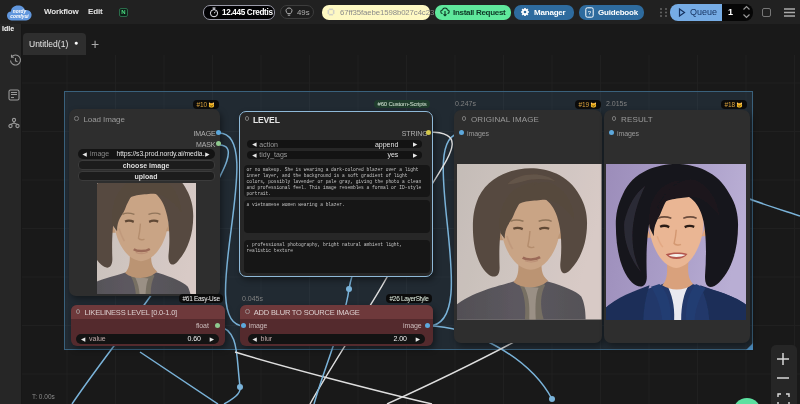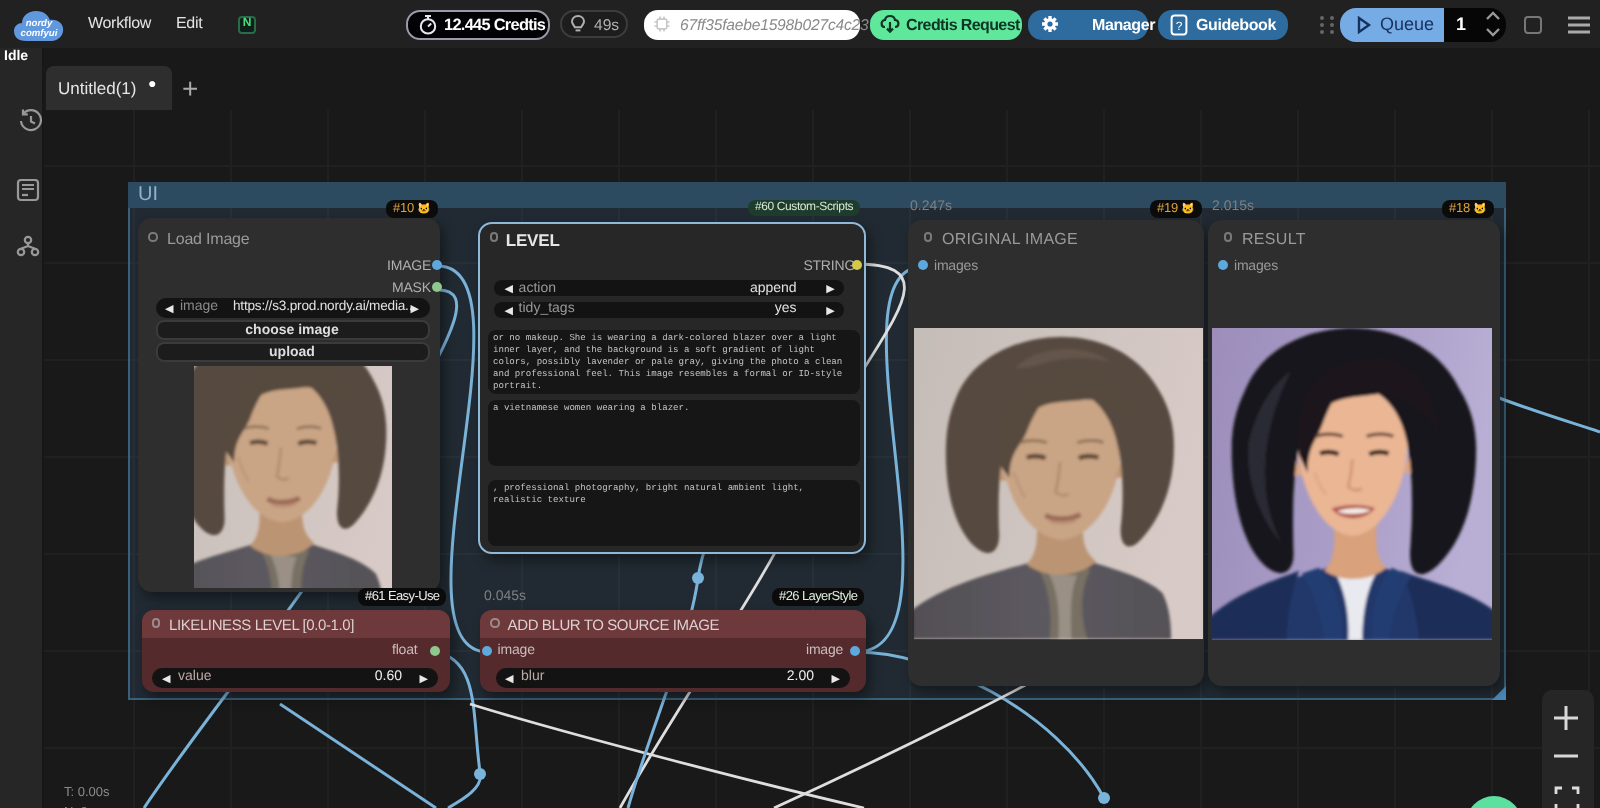--- a/index.html
+++ b/index.html
@@ -1,21 +1,21 @@
 <!DOCTYPE html>
 <html><head>
 <meta charset="utf-8">
 <style>
   * { margin:0; padding:0; box-sizing:border-box; }
   html,body { width:800px; height:404px; overflow:hidden; background:#191919; }
   body { font-family:"Liberation Sans", sans-serif; }
   #root { position:relative; width:800px; height:404px; overflow:hidden; background:#191919; }
   .abs { position:absolute; }
   #topbar { left:0; top:0; width:800px; height:24px; background:#212121; }
-  .menuitem { position:absolute; top:7px; color:#e4e4e4; font-size:8px; font-weight:normal; letter-spacing:-0.15px; }
+  .menuitem { position:absolute; top:7px; color:#e4e4e4; font-size:8px; font-weight:bold; letter-spacing:-0.15px; }
   .pill { position:absolute; display:flex; align-items:center; border-radius:7px; white-space:nowrap; }
   .node { position:absolute; background:#2e2e2e; border-radius:7px; box-shadow:2px 3px 6px rgba(0,0,0,0.4); }
   .ntitle { position:absolute; color:#9a9a9a; font-size:8px; letter-spacing:-0.1px; white-space:nowrap; }
   .ndot { position:absolute; width:4.5px; height:4.5px; border-radius:50%; border:1.2px solid #7a7a7a; }
   .slot { position:absolute; width:5px; height:5px; border-radius:50%; }
   .slotlab { position:absolute; font-size:7px; color:#b0b0b0; letter-spacing:-0.1px; white-space:nowrap; }
   .widget { position:absolute; background:#131313; border-radius:6px; font-size:7px; color:#aaa; white-space:nowrap; }
   .warr { position:absolute; top:2px; color:#e8e8e8; font-size:5.5px; }
   .badge { position:absolute; background:#0b0b0b; border-radius:4px; font-size:6.5px; color:#eee; white-space:nowrap; padding:1px 3.5px; letter-spacing:-0.1px; }
   .timing { position:absolute; font-size:7px; color:#808080; }
@@ -47,21 +47,20 @@
       <line x1="22" y1="131.5" x2="800" y2="131.5"></line>
       <line x1="22" y1="180.0" x2="800" y2="180.0"></line>
       <line x1="22" y1="228.5" x2="800" y2="228.5"></line>
       <line x1="22" y1="277.0" x2="800" y2="277.0"></line>
       <line x1="22" y1="325.5" x2="800" y2="325.5"></line>
       <line x1="22" y1="374.0" x2="800" y2="374.0"></line>
     </g>
   </svg>
 
   <div class="abs" style="left:64px;top:90.5px;width:689px;height:259.5px;background:rgba(68,118,158,0.19);border:1px solid #3a617c;"></div>
-  <div class="abs" style="left:64px;top:90.5px;width:689px;height:13.5px;background:#2c4a60;color:#8fb3cc;font-size:10px;line-height:13px;padding-left:5px;">UI</div>
   <svg class="abs" style="left:746px;top:343px" width="7" height="7">
       <path d="M7,0 L7,7 L0,7 Z" fill="#4a88b8"></path>
     </svg>
 
   <svg class="abs" style="left:0px;top:0px" width="800" height="404" fill="none">
     <g stroke="#7ab3d9" stroke-width="1.5">
       <path d="M219,133 C269,133 193,326 244,326"></path>
       <path d="M219,145 C244,145 214,185 186,240 C160,290 104,356 72,404"></path>
       <path d="M428,326 C486,326 412,133.5 461,133.5"></path>
       <path d="M217,326 C240,329 236,358 240,386 C242,394 231,400 224,404"></path>
@@ -212,43 +211,43 @@
     </svg>
     <span style="color:#fff;font-size:8.2px;font-weight:bold;margin-left:3.5px;letter-spacing:-0.35px;">12.445 Credtis</span>
   </div>
   <div class="pill" style="left:280px;top:5px;width:34px;height:14px;background:#1d1d1d;border:1px solid #3d3d3d;">
     <svg style="margin-left:4px;flex:none;" width="8" height="10" viewBox="0 0 8 10" fill="none" stroke="#b0b0b0" stroke-width="1">
       <path d="M4,1 C5.8,1 7,2.2 7,3.8 C7,5 6,5.6 5.6,6.6 L2.4,6.6 C2,5.6 1,5 1,3.8 C1,2.2 2.2,1 4,1 Z"></path>
         <path d="M2.8,8.2 L5.2,8.2"></path>
     </svg>
     <span style="color:#b0b0b0;font-size:7.8px;margin-left:4px;">49s</span>
   </div>
-  <div class="pill" style="left:322px;top:4.5px;width:108px;height:15px;background:#ffffff;font-style:italic;">
+  <div class="pill" style="left:322px;top:4.5px;width:108px;height:15px;background:#fef9c3;">
     <svg style="margin-left:4px;flex:none;" width="10" height="10" viewBox="0 0 10 10" fill="none" stroke="#c8c8c8" stroke-width="0.85">
       <rect x="2.6" y="2.6" width="4.8" height="4.8" rx="0.8"></rect>
       <path d="M4,1.2 L4,2.6 M6,1.2 L6,2.6 M4,7.4 L4,8.8 M6,7.4 L6,8.8 M1.2,4 L2.6,4 M1.2,6 L2.6,6 M7.4,4 L8.8,4 M7.4,6 L8.8,6"></path>
     </svg>
     <span style="color:#8a8a8a;font-size:7.8px;margin-left:4px;letter-spacing:-0.1px;">67ff35faebe1598b027c4c23</span>
   </div>
   <div class="pill" style="left:435px;top:4.5px;width:75.5px;height:15px;background:#5fe89c;">
     <svg style="margin-left:5px;flex:none;" width="10" height="10" viewBox="0 0 10 10" fill="none" stroke="#0d3524" stroke-width="1.1">
       <path d="M2.5,6.5 C1.2,6.5 0.8,5.5 0.8,4.7 C0.8,3.7 1.6,3 2.5,3 C2.7,1.8 3.7,1 5,1 C6.3,1 7.3,1.8 7.5,3 C8.5,3 9.2,3.8 9.2,4.8 C9.2,5.6 8.7,6.5 7.5,6.5"></path>
       <path d="M5,4 L5,8.8 M3.5,7.3 L5,8.8 L6.5,7.3"></path>
     </svg>
-    <span style="color:#0d3524;font-size:8px;font-weight:bold;margin-left:3px;letter-spacing:-0.3px;">Credtis Request</span>
+    <span style="color:#0d3524;font-size:8px;font-weight:bold;margin-left:3px;letter-spacing:-0.3px;">Install Request</span>
   </div>
   <div class="pill" style="left:514px;top:4.5px;width:60px;height:15px;background:#2e6b9e;">
     <svg style="margin-left:6px;flex:none;" width="10" height="10" viewBox="0 0 10 10">
       <g stroke="#fff" stroke-width="1.7" fill="none">
         <path d="M5,1 L5,9 M1,5 L9,5 M2.2,2.2 L7.8,7.8 M7.8,2.2 L2.2,7.8"></path>
       </g>
       <circle cx="5" cy="5" r="2.9" fill="#fff"></circle>
       <circle cx="5" cy="5" r="1.3" fill="#2e6b9e"></circle>
     </svg>
-    <span style="color:#fff;font-size:8px;font-weight:bold;margin-left:16px;letter-spacing:-0.2px;">Manager</span>
+    <span style="color:#fff;font-size:8px;font-weight:bold;margin-left:4px;letter-spacing:-0.2px;">Manager</span>
   </div>
   <div class="pill" style="left:579px;top:4.5px;width:65px;height:15px;background:#2e6b9e;">
     <svg style="margin-left:6px;flex:none;" width="9" height="11" viewBox="0 0 9 11" fill="none" stroke="#fff" stroke-width="1">
       <rect x="0.8" y="0.8" width="7.4" height="9.4" rx="1.5"></rect>
       <text x="4.5" y="8" font-size="6" fill="#fff" stroke="none" text-anchor="middle">?</text>
     </svg>
     <span style="color:#fff;font-size:8px;font-weight:bold;margin-left:4px;letter-spacing:-0.2px;">Guidebook</span>
   </div>
   <svg class="abs" style="left:659px;top:7px" width="9" height="11" fill="#666">
     <circle cx="2" cy="2" r="1"></circle>

